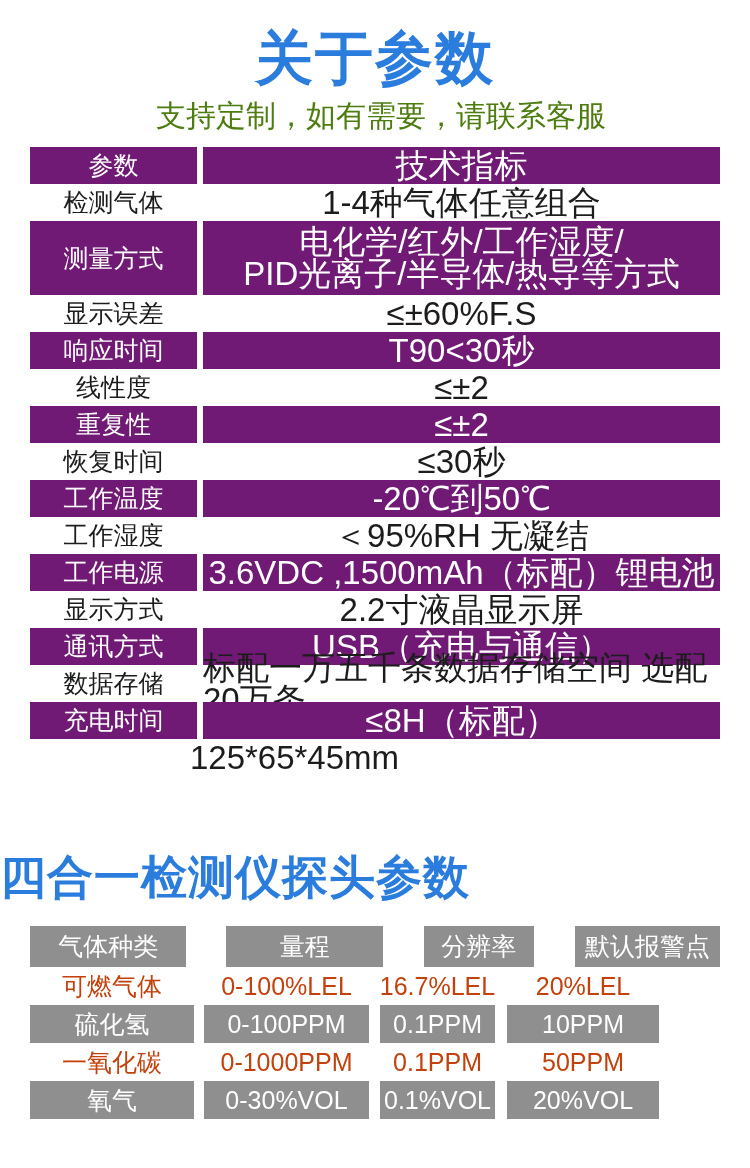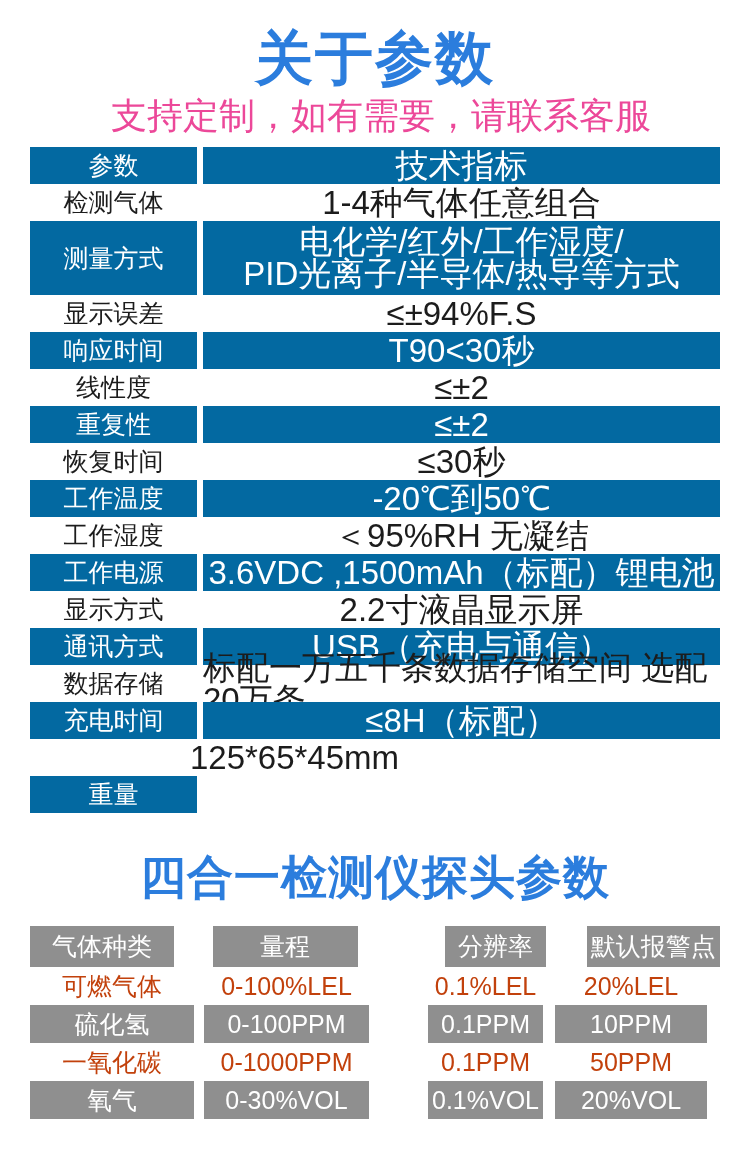--- a/index.html
+++ b/index.html
@@ -19,24 +19,24 @@
     text-align: center;
     font-size: 58px;
     line-height: 68px;
     font-weight: 700;
     color: #2b7ddd;
     letter-spacing: 2px;
   }
   .sub-title {
     margin-top: 6px;
     text-align: center;
-    font-size: 36px;
+    font-size: 30px;
     line-height: 36px;
     font-weight: 500;
-    color: #ec4899;
+    color: #4d7c0f;
     margin-left: 12px;
   }
   
   .spec-table {
     width: 690px;
     margin: 13px auto 0 auto;
   }
   .srow {
     display: flex;
     height: 37px;
@@ -55,27 +55,26 @@
     width: 517px;
     display: flex;
     flex-direction: column;
     align-items: center;
     justify-content: center;
     font-size: 33px;
     color: #1c1c1c;
     line-height: 32px;
   }
   .srow.gray .c1, .srow.gray .c2 {
-    background: #0369a1;
+    background: #701a75;
     color: #ffffff;
   }
   
   .section-title {
     margin-top: 36px;
-    text-align: center;
     font-size: 46px;
     line-height: 56px;
     font-weight: 700;
     color: #2b7ddd;
     letter-spacing: 1px;
   }
   
   .probe-table {
     width: 690px;
     margin: 21px auto 0 auto;
@@ -89,21 +88,21 @@
     display: flex;
     align-items: center;
     justify-content: center;
     font-size: 25px;
     color: #c2410c;
   }
   .prow .pc1 { width: 164px; }
   .prow .pg1 { width: 10px; }
   .prow .pc2 { width: 165px; }
   .prow .pg2 { width: 11px; }
-  .prow .pc3 { width: 115px; margin-left: 48px; }
+  .prow .pc3 { width: 115px; }
   .prow .pg3 { width: 12px; }
   .prow .pc4 { width: 152px; }
   .prow.gray .pc {
     background: #8f8f8f;
     color: #ffffff;
   }
 </style>
 </head>
 <body>
 
@@ -131,21 +130,21 @@
       <div class="div-gap"></div>
       <div class="c2">
         <span>电化学/红外/工作湿度/</span>
         <span>PID光离子/半导体/热导等方式</span>
       </div>
     </div>
 
     <div class="srow">
       <div class="c1">显示误差</div>
       <div class="div-gap"></div>
-      <div class="c2">≤±94%F.S</div>
+      <div class="c2">≤±60%F.S</div>
     </div>
 
     <div class="srow gray">
       <div class="c1">响应时间</div>
       <div class="div-gap"></div>
       <div class="c2">T90&lt;30秒</div>
     </div>
 
     <div class="srow">
       <div class="c1">线性度</div>
@@ -206,21 +205,20 @@
       <div class="div-gap"></div>
       <div class="c2">≤8H（标配）</div>
     </div>
 
     <div class="srow">
       <div class="div-gap"></div>
       <div class="c2">125*65*45mm</div>
     </div>
 
     <div class="srow gray">
-      <div class="c1">重量</div>
       <div class="div-gap"></div>
     </div>
 
   </div>
 
   <h2 class="section-title">四合一检测仪探头参数</h2>
 
   <div class="probe-table">
 
     <div class="prow gray header">
@@ -231,21 +229,21 @@
       <div class="pc pc3">分辨率</div>
       <div class="pg3"></div>
       <div class="pc pc4">默认报警点</div>
     </div>
 
     <div class="prow">
       <div class="pc pc1">可燃气体</div>
       <div class="pg1"></div>
       <div class="pc pc2">0-100%LEL</div>
       <div class="pg2"></div>
-      <div class="pc pc3">0.1%LEL</div>
+      <div class="pc pc3">16.7%LEL</div>
       <div class="pg3"></div>
       <div class="pc pc4">20%LEL</div>
     </div>
 
     <div class="prow gray">
       <div class="pc pc1">硫化氢</div>
       <div class="pg1"></div>
       <div class="pc pc2">0-100PPM</div>
       <div class="pg2"></div>
       <div class="pc pc3">0.1PPM</div>

